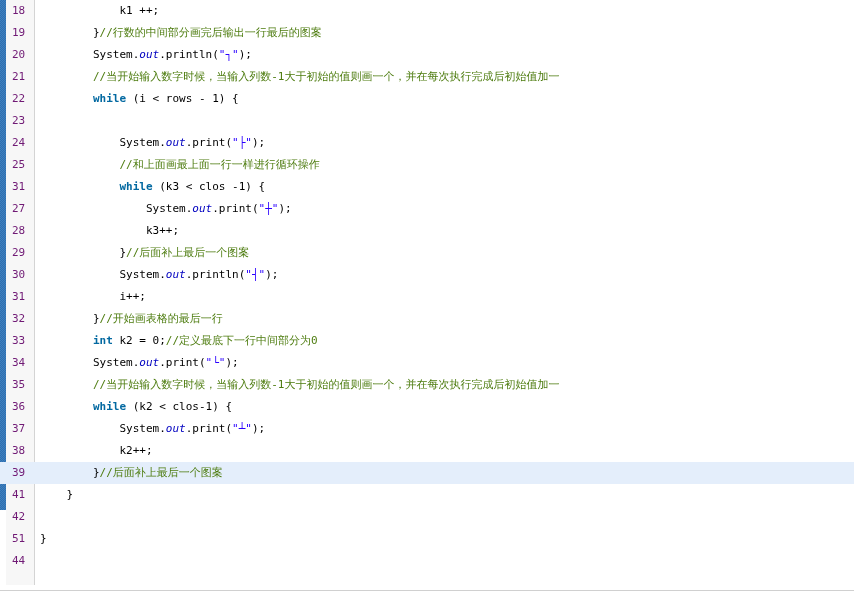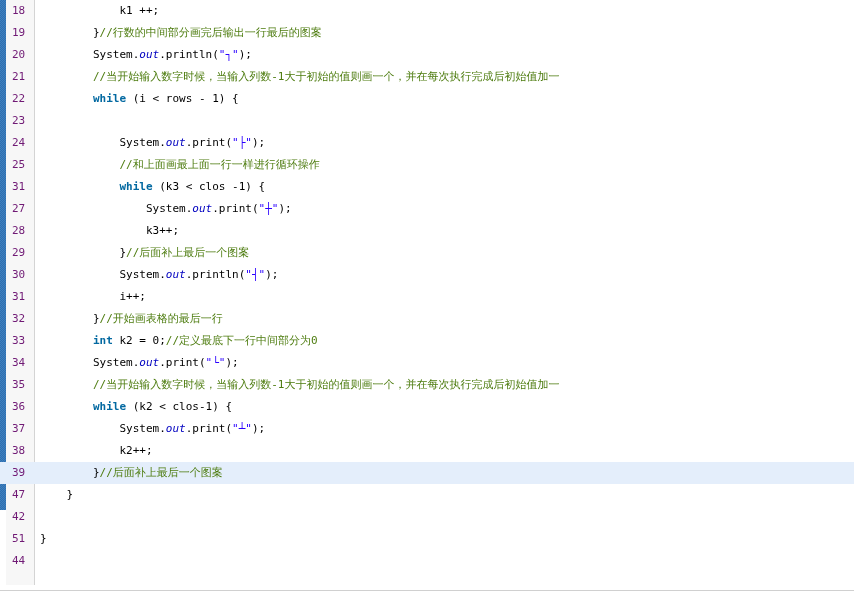--- a/index.html
+++ b/index.html
@@ -134,20 +134,20 @@
       <div class="line"><span class="lineno">30</span><span class="code"><span class="pln">            System.</span><span class="fld">out</span><span class="pln">.println(</span><span class="str">"┤"</span><span class="pln">);</span></span></div>
       <div class="line"><span class="lineno">31</span><span class="code"><span class="pln">            i++;</span></span></div>
       <div class="line"><span class="lineno">32</span><span class="code"><span class="pln">        }</span><span class="cmt">//开始画表格的最后一行</span></span></div>
       <div class="line"><span class="lineno">33</span><span class="code"><span class="pln">        </span><span class="kw">int</span><span class="pln"> k2 = 0;</span><span class="cmt">//定义最底下一行中间部分为0</span></span></div>
       <div class="line"><span class="lineno">34</span><span class="code"><span class="pln">        System.</span><span class="fld">out</span><span class="pln">.print(</span><span class="str">"└"</span><span class="pln">);</span></span></div>
       <div class="line"><span class="lineno">35</span><span class="code"><span class="pln">        </span><span class="cmt">//当开始输入数字时候，当输入列数-1大于初始的值则画一个，并在每次执行完成后初始值加一</span></span></div>
       <div class="line"><span class="lineno">36</span><span class="code"><span class="pln">        </span><span class="kw">while</span><span class="pln"> (k2 &lt; clos-1) {</span></span></div>
       <div class="line"><span class="lineno">37</span><span class="code"><span class="pln">            System.</span><span class="fld">out</span><span class="pln">.print(</span><span class="str">"┴"</span><span class="pln">);</span></span></div>
       <div class="line"><span class="lineno">38</span><span class="code"><span class="pln">            k2++;</span></span></div>
       <div class="line current"><span class="lineno">39</span><span class="code"><span class="pln">        }</span><span class="cmt">//后面补上最后一个图案</span></span></div>
-      <div class="line"><span class="lineno">47</span><span class="code"><span class="pln">    }</span></span></div>
+      <div class="line"><span class="lineno">41</span><span class="code"><span class="pln">    }</span></span></div>
       <div class="line"><span class="lineno">42</span><span class="code"><span class="pln"></span></span></div>
       <div class="line"><span class="lineno">51</span><span class="code"><span class="pln">}</span></span></div>
       <div class="line"><span class="lineno">44</span><span class="code"><span class="pln"></span></span></div>
     </div>
 
   <div id="bottom-rule"></div>
 </div>
 
 </body></html>

